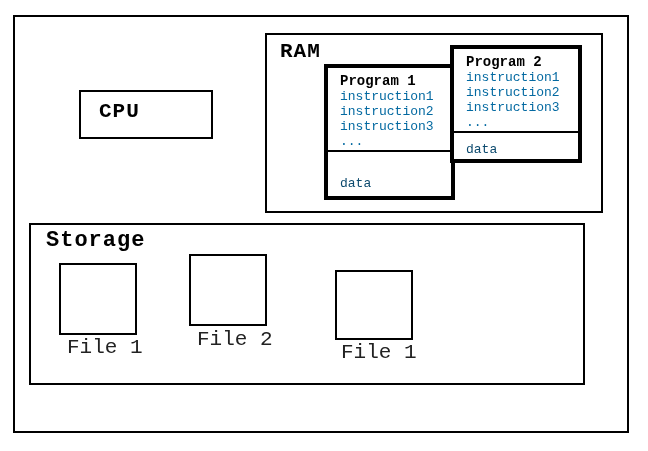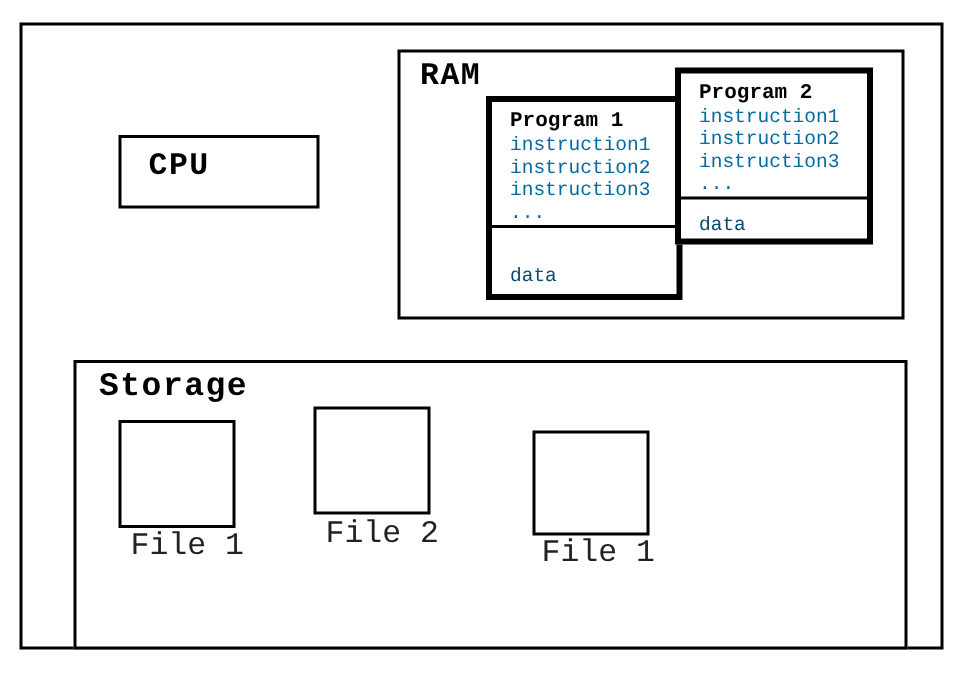--- a/index.html
+++ b/index.html
@@ -52,21 +52,21 @@
   .instruction {
     font-size: 13px; line-height: 15px; color: #0369a1;
     white-space: nowrap;
   }
   .program-data { flex: 1; box-sizing: border-box; padding-left: 12px; }
   .program-1 .program-data { padding-top: 22px; }
   .program-2 .program-data { padding-top: 7px; }
   .data-label { font-size: 13px; line-height: 1; color: #0c4a6e; }
 
   
-  .storage-box { left: 34px; top: 206px; width: 556px; height: 193px; margin-top: 17px; }
+  .storage-box { left: 14px; top: 206px; width: 556px; height: 162px; }
   .storage-label {
     position: absolute; left: 15px; top: 5px;
     font-size: 22px; font-weight: 700; line-height: 1;
     letter-spacing: 1px;
   }
   .file-box-1 { left: 28px;  top: 38px; width: 78px; height: 72px; }
   .file-box-2 { left: 158px; top: 29px; width: 78px; height: 72px; }
   .file-box-3 { left: 304px; top: 45px; width: 78px; height: 70px; }
   .file-label {
     position: absolute;

